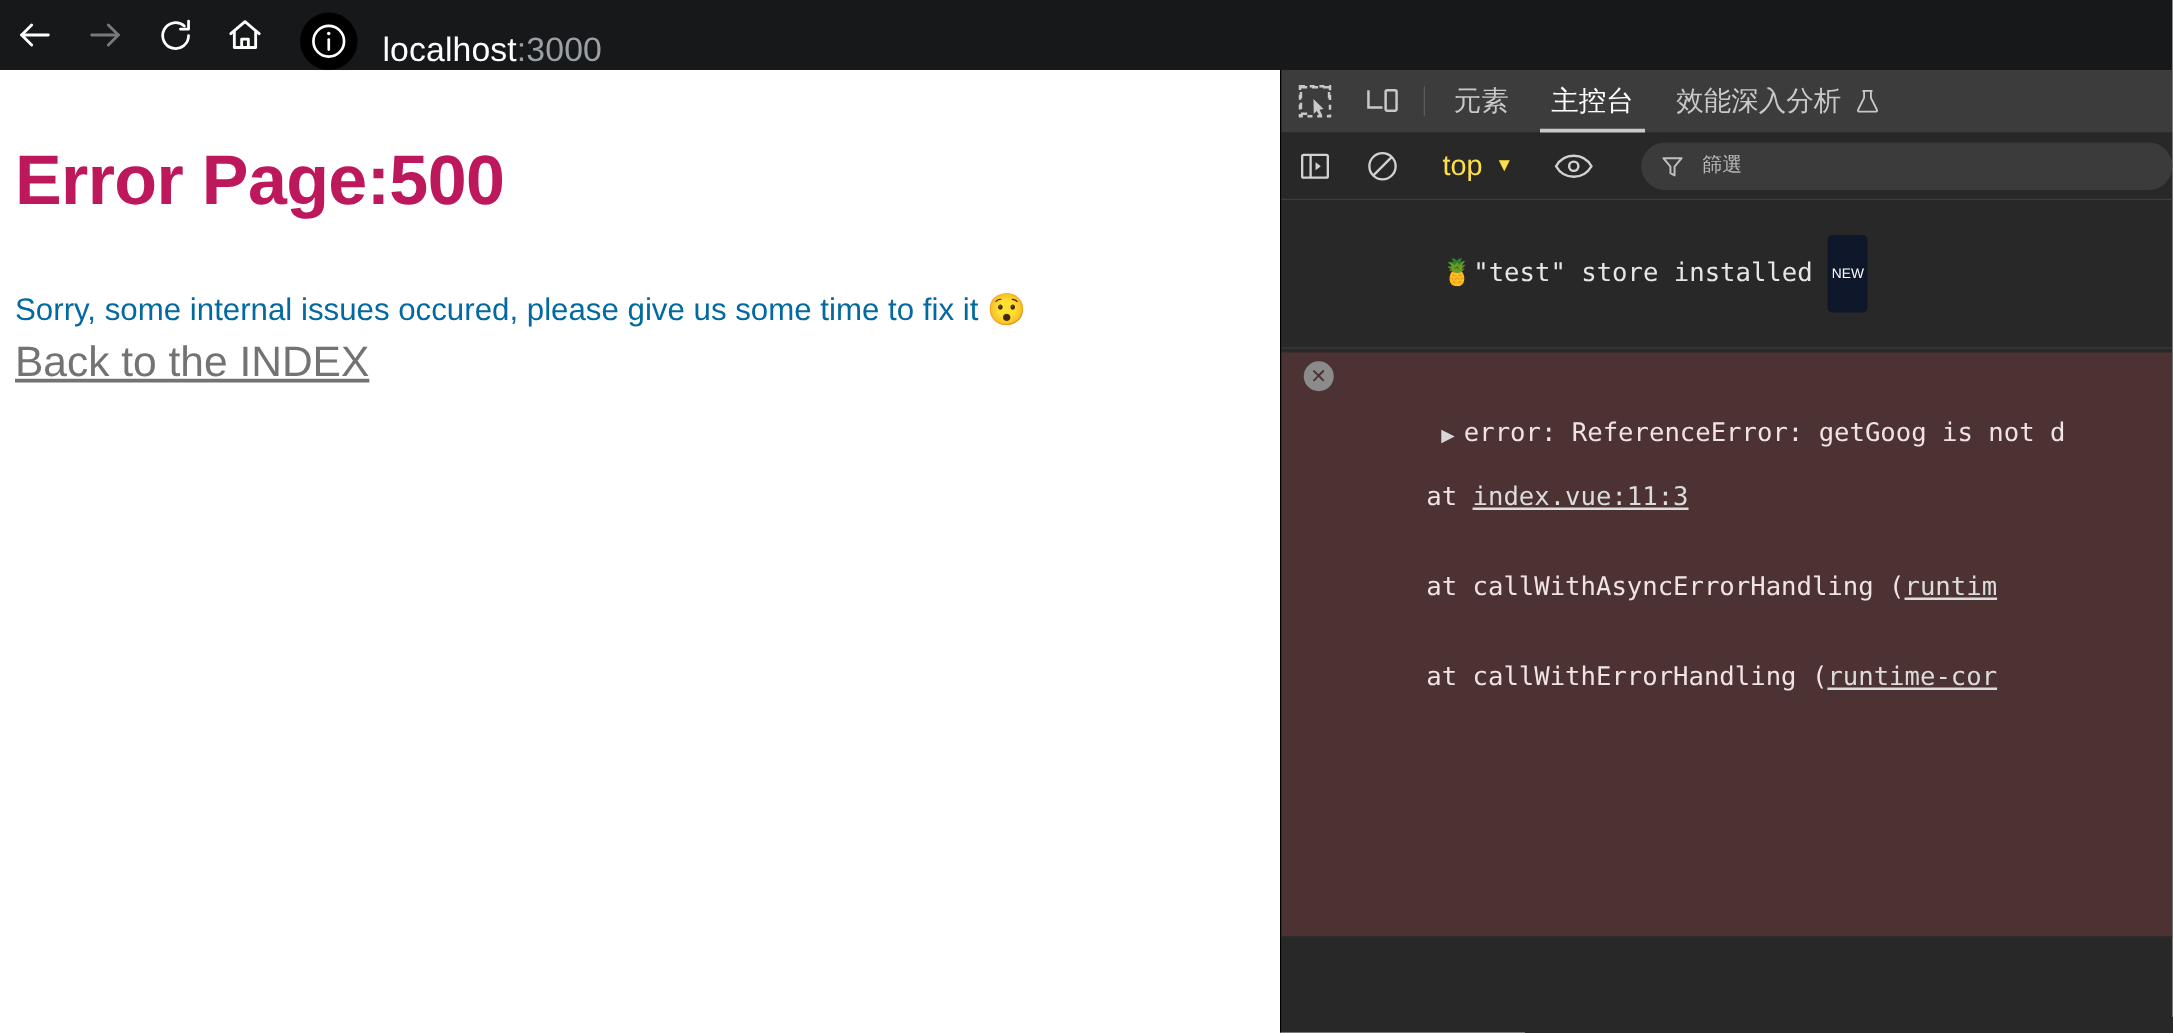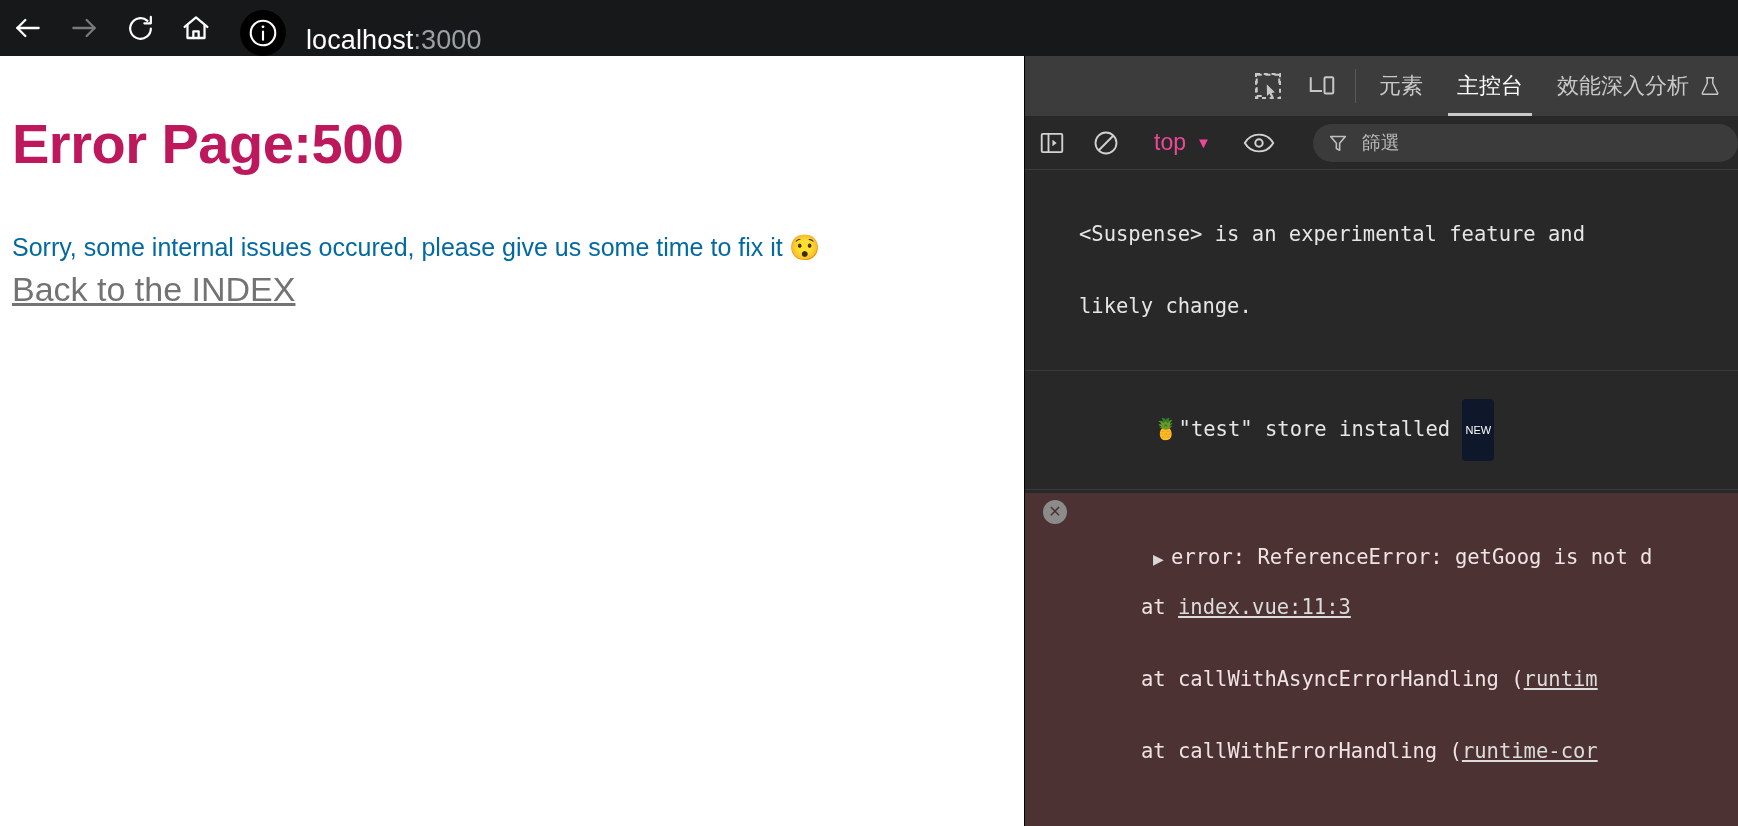--- a/index.html
+++ b/index.html
@@ -78,25 +78,24 @@
   
   #devtools {
     position: absolute; left: 1024px; top: 56px;
     width: 714px; height: 770px;
     background: #282828;
     border-left: 1px solid #000;
     display: flex; flex-direction: column;
     overflow: hidden;
   }
   #devtools-tabbar {
-    height: 60px;
+    height: 50px;
     background: #3c3c3c;
     display: flex; align-items: stretch;
     flex: none;
-    justify-content: flex-end;
   }
   .dt-icon-btn {
     width: 54px;
     display: flex; align-items: center; justify-content: center;
     cursor: pointer;
   }
   .dt-sep {
     width: 1px; background: #5a5a5a;
     margin: 13px 6px;
     flex: none;
@@ -120,37 +119,37 @@
 
   #devtools-filterbar {
     height: 54px;
     background: #282828;
     border-bottom: 1px solid #3d3d3d;
     display: flex; align-items: center;
     flex: none;
   }
   #ctx-select {
     display: flex; align-items: center;
-    font-size: 23px; color: #ec4899;
+    font-size: 23px; color: #fde047;
     padding: 0 8px; cursor: pointer;
     white-space: nowrap;
   }
   #ctx-select .caret { margin-left: 10px; font-size: 15px; }
   #filter-box {
     display: flex; align-items: center;
     height: 38px; border-radius: 19px;
     background: #3b3b3b;
     margin-left: 14px;
     padding: 0 14px;
     flex: 1;
     cursor: text;
   }
   #filter-placeholder {
     margin-left: 13px;
-    font-size: 19px; color: #b8b8b8;
+    font-size: 16px; color: #b8b8b8;
     white-space: nowrap;
   }
 
   
   #console-log {
     flex: 1;
     overflow: hidden;
     font-family: "DejaVu Sans Mono", monospace;
     font-size: 20.5px;
     line-height: 24px;
@@ -317,24 +316,20 @@
     <div id="filter-box">
       <svg width="22" height="22" viewBox="0 0 24 24" fill="none" stroke="#c0c0c0" stroke-width="1.7" stroke-linejoin="round">
         <path d="M4 5h16l-6.2 7.4V20l-3.6-2v-5.6z"></path>
       </svg>
       <span id="filter-placeholder">篩選</span>
     </div>
   </div>
 
   <div id="console-log">
 
-    <div class="msg warn-plain">
-      <span class="wrapline">&lt;Suspense&gt; is an experimental feature and</span>
-      <span class="wrapline">likely change.</span>
-    </div>
 
     <div class="msg warn-plain">
       <span class="emoji">🍍</span><span>"test" store installed </span><span class="newbadge">NEW</span>
     </div>
 
     <div class="msg err">
       <span class="err-icon">✕</span>
       <span class="disclosure">▶</span><span>error: ReferenceError: getGoog is not d</span>
       <span class="stack-line"><span>at </span><span class="lnk">index.vue:11:3</span><span></span></span>
       <span class="stack-line"><span>at callWithAsyncErrorHandling (</span><span class="lnk">runtim</span><span></span></span>

